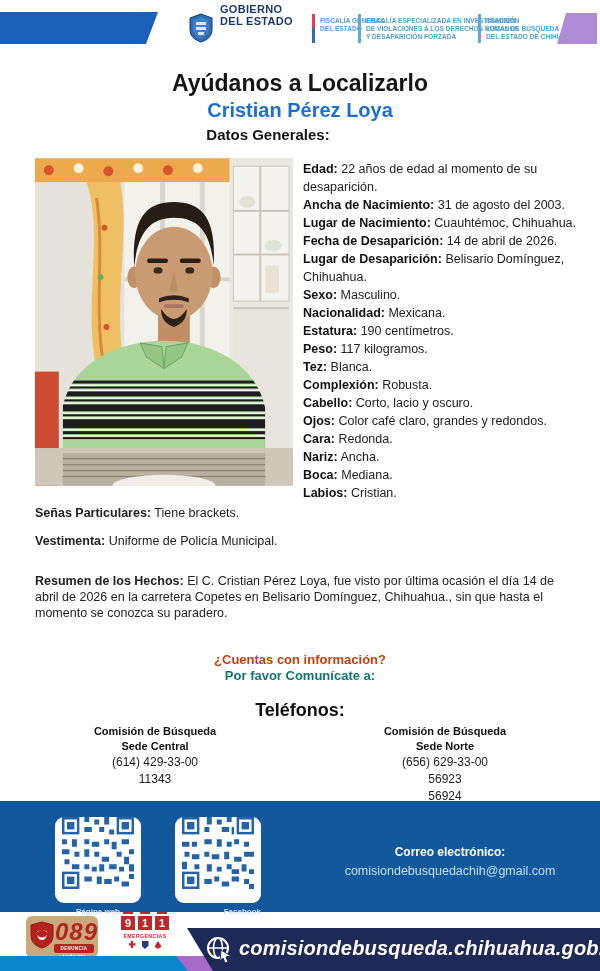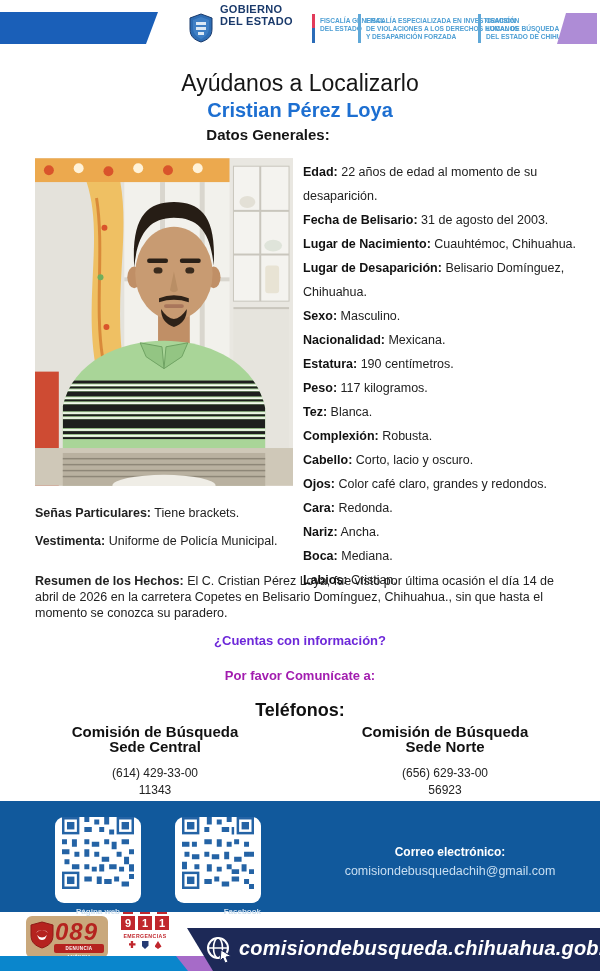--- a/index.html
+++ b/index.html
@@ -14,56 +14,56 @@
              color:#1A3A6B;white-space:pre-line;letter-spacing:.3px;}
   .hdr-div{position:absolute;top:14px;width:3px;height:29px;}
   .hdr-div.grad{background:linear-gradient(180deg,#E23B5A 0%,#E23B5A 50%,#2B6CB8 50%,#2B6CB8 100%);}
   .hdr-div.blue{background:#5FA8D8;}
   .hdr-entity{position:absolute;top:17px;font-size:6.6px;line-height:8px;font-weight:bold;
               color:#4E9FD4;white-space:pre-line;text-transform:uppercase;}
   .hdr-purple{position:absolute;top:13px;left:557px;width:40px;height:31px;background:#AE8CD6;
               clip-path:polygon(9px 0,100% 0,100% 100%,0 100%);}
   
   .t-main{position:absolute;top:70px;left:0;width:600px;text-align:center;
-          font-size:23px;font-weight:normal;color:#151515;}
+          font-size:23px;font-weight:bold;color:#151515;}
   .t-name{position:absolute;top:99px;left:0;width:600px;text-align:center;
           font-size:20px;font-weight:bold;color:#1D6FD1;}
   .t-datos{position:absolute;top:126px;left:0;width:536px;text-align:center;
            font-size:15px;font-weight:bold;color:#151515;}
   
   .photo{position:absolute;top:158px;left:35px;width:258px;height:328px;overflow:hidden;}
   .photo svg{display:block;}
   
   .details{position:absolute;top:160px;left:303px;width:285px;font-size:12.5px;
-           line-height:24px;color:#222;}
+           line-height:18px;color:#222;}
   .details b{color:#111;}
   
   .notes{position:absolute;top:505px;left:35px;width:537px;font-size:12.5px;color:#222;line-height:16px;}
   .note{margin-bottom:12px;}
   .note.para{margin-top:24px;}
   
-  .c-q{position:absolute;top:633px;left:0;width:600px;text-align:center;font-size:13px;font-weight:bold;color:#6d28d9;}
-  .c-i{position:absolute;top:668px;left:0;width:600px;text-align:center;font-size:13px;font-weight:bold;color:#a21caf;}
+  .c-q{position:absolute;top:652px;left:0;width:600px;text-align:center;font-size:13px;font-weight:bold;color:#c2410c;}
+  .c-i{position:absolute;top:668px;left:0;width:600px;text-align:center;font-size:13px;font-weight:bold;color:#0f766e;}
   .c-t{position:absolute;top:700px;left:0;width:600px;text-align:center;font-size:18px;font-weight:bold;color:#111;}
   .office{position:absolute;top:724px;width:250px;text-align:center;color:#222;}
-  .office .nm{font-size:15px;font-weight:bold;line-height:15px;color:#111;}
-  .office .nums{margin-top:11px;font-size:12px;line-height:17px;}
+  .office .nm{font-size:11px;font-weight:bold;line-height:15px;color:#111;}
+  .office .nums{margin-top:0;font-size:12px;line-height:17px;}
   .office.left{left:30px;}  .office.right{left:320px;}
   
   .band{position:absolute;top:801px;left:0;width:600px;height:111px;background:#11599C;}
   .qr-wrap{position:absolute;top:9px;width:86px;text-align:center;}
   .qr-wrap.q1{left:55px;} .qr-wrap.q2{left:175px;text-align:right;}
   .qr-card{width:86px;height:86px;background:#fff;border-radius:9px;padding:0;}
   .qr-card svg{display:block;margin:7px;}
   .qr-label{margin-top:4px;font-size:8px;font-weight:bold;color:#CFE0EF;}
   .mail{position:absolute;top:44px;left:320px;width:260px;text-align:center;}
   .mail .lbl{font-size:12px;font-weight:bold;color:#ffffff;}
   .mail .adr{margin-top:5px;font-size:12.5px;color:#C9DFF2;}
   
-  .logo089{position:absolute;top:916px;left:26px;width:82px;height:42px;background:#C9A87C;
+  .logo089{position:absolute;top:916px;left:26px;width:72px;height:42px;background:#C9A87C;
            border-radius:6px;}
   .logo089 .shield{position:absolute;left:4px;top:5px;}
   .logo089 .num{position:absolute;left:29px;top:2px;font-size:24px;font-weight:bold;
                 font-style:italic;color:#B5231F;letter-spacing:1px;}
   .logo089 .strip{position:absolute;left:28px;right:4px;bottom:5px;height:9px;background:#B5231F;
                   color:#fff;font-size:4.5px;font-weight:bold;text-align:center;line-height:9px;
                   letter-spacing:.4px;border-radius:2px;}
   .logo911{position:absolute;top:916px;left:118px;width:54px;text-align:center;}
   .digits{display:flex;gap:3px;justify-content:center;}
   .digit{position:relative;width:14px;height:14px;background:#C0272D;color:#fff;font-weight:bold;
@@ -205,22 +205,23 @@
         <rect x="28" y="308" width="204" height="1.5" fill="#8E8778"></rect>
         <rect x="28" y="314" width="204" height="1.5" fill="#8E8778"></rect>
         <rect x="28" y="320" width="204" height="1.5" fill="#8E8778"></rect>
         <ellipse cx="130" cy="330" rx="52" ry="11" fill="#EFEDE6"></ellipse>
       </g>
     </svg>
   </div>
 
   <div class="details">
     <div><b>Edad:</b> <span>22 años de edad al momento de su desaparición.</span></div>
-    <div><b>Fecha de Belisario:</b> <span>31 de agosto del 2003.</span></div>
+    <div><b>Ancha de Nacimiento:</b> <span>31 de agosto del 2003.</span></div>
     <div><b>Lugar de Nacimiento:</b> <span>Cuauhtémoc, Chihuahua.</span></div>
+    <div><b>Fecha de Desaparición:</b> <span>14 de abril de 2026.</span></div>
     <div><b>Lugar de Desaparición:</b> <span>Belisario Domínguez, Chihuahua.</span></div>
     <div><b>Sexo:</b> <span>Masculino.</span></div>
     <div><b>Nacionalidad:</b> <span>Mexicana.</span></div>
     <div><b>Estatura:</b> <span>190 centímetros.</span></div>
     <div><b>Peso:</b> <span>117 kilogramos.</span></div>
     <div><b>Tez:</b> <span>Blanca.</span></div>
     <div><b>Complexión:</b> <span>Robusta.</span></div>
     <div><b>Cabello:</b> <span>Corto, lacio y oscuro.</span></div>
     <div><b>Ojos:</b> <span>Color café claro, grandes y redondos.</span></div>
     <div><b>Cara:</b> <span>Redonda.</span></div>

